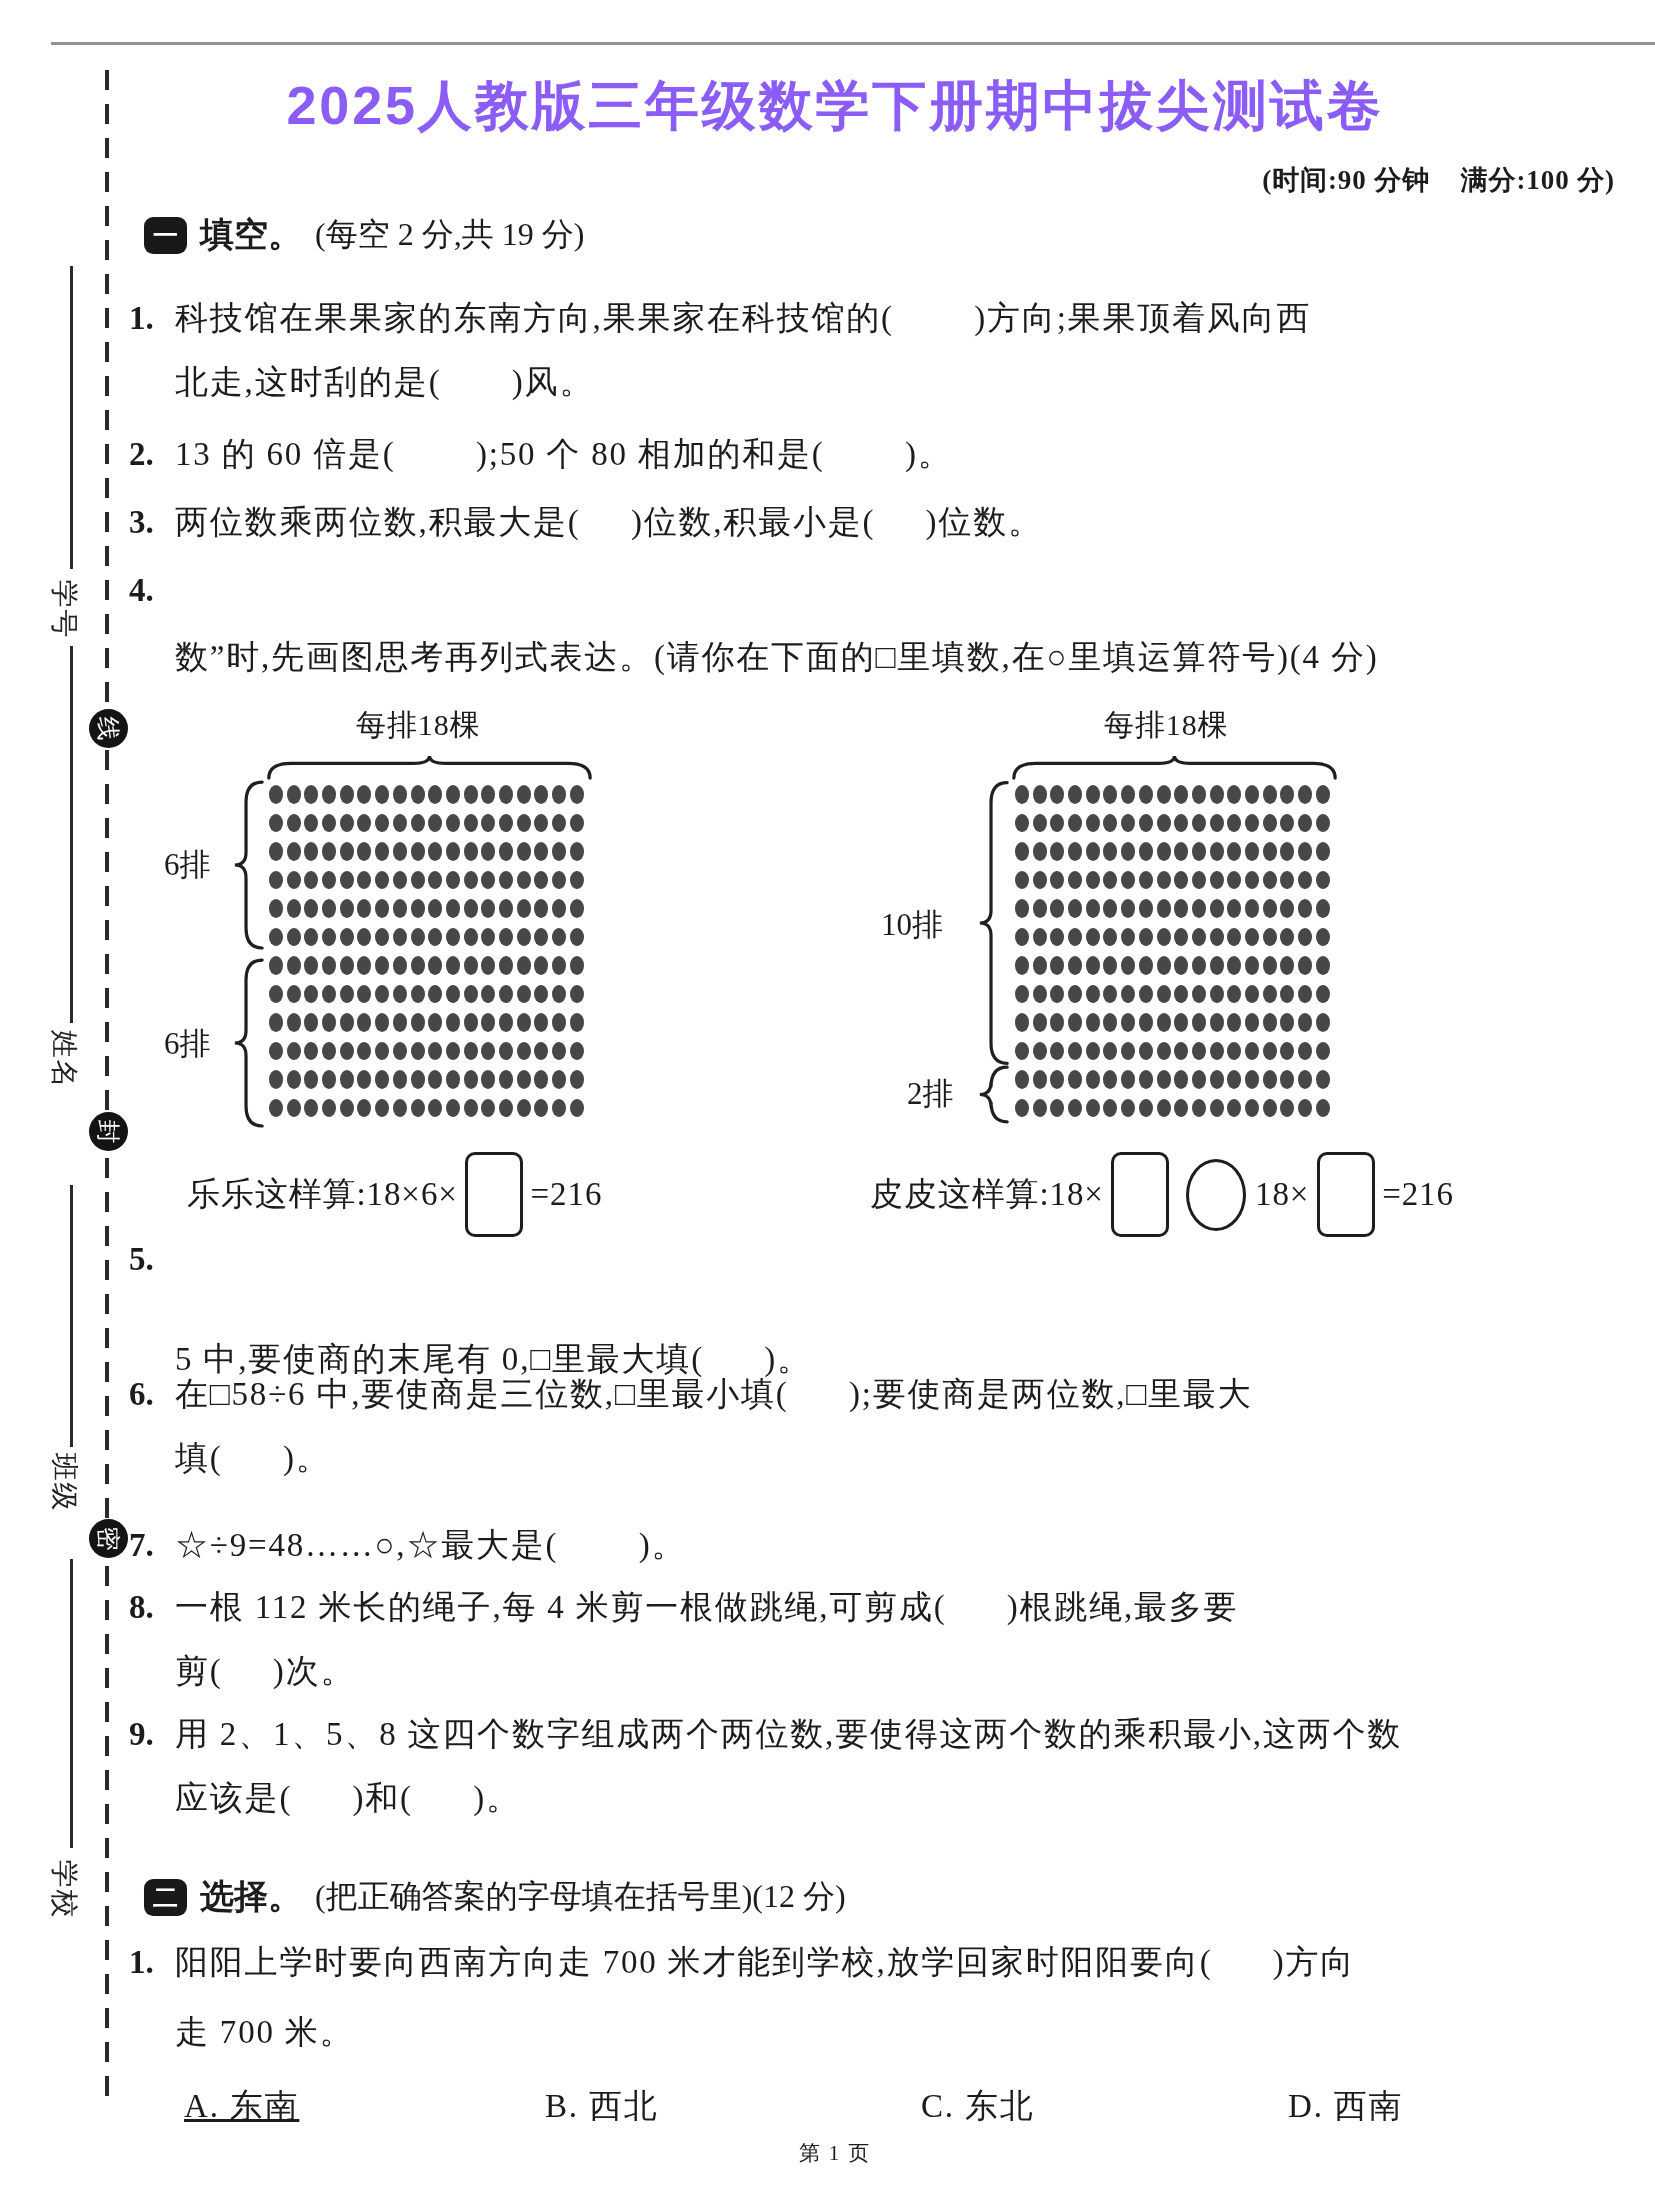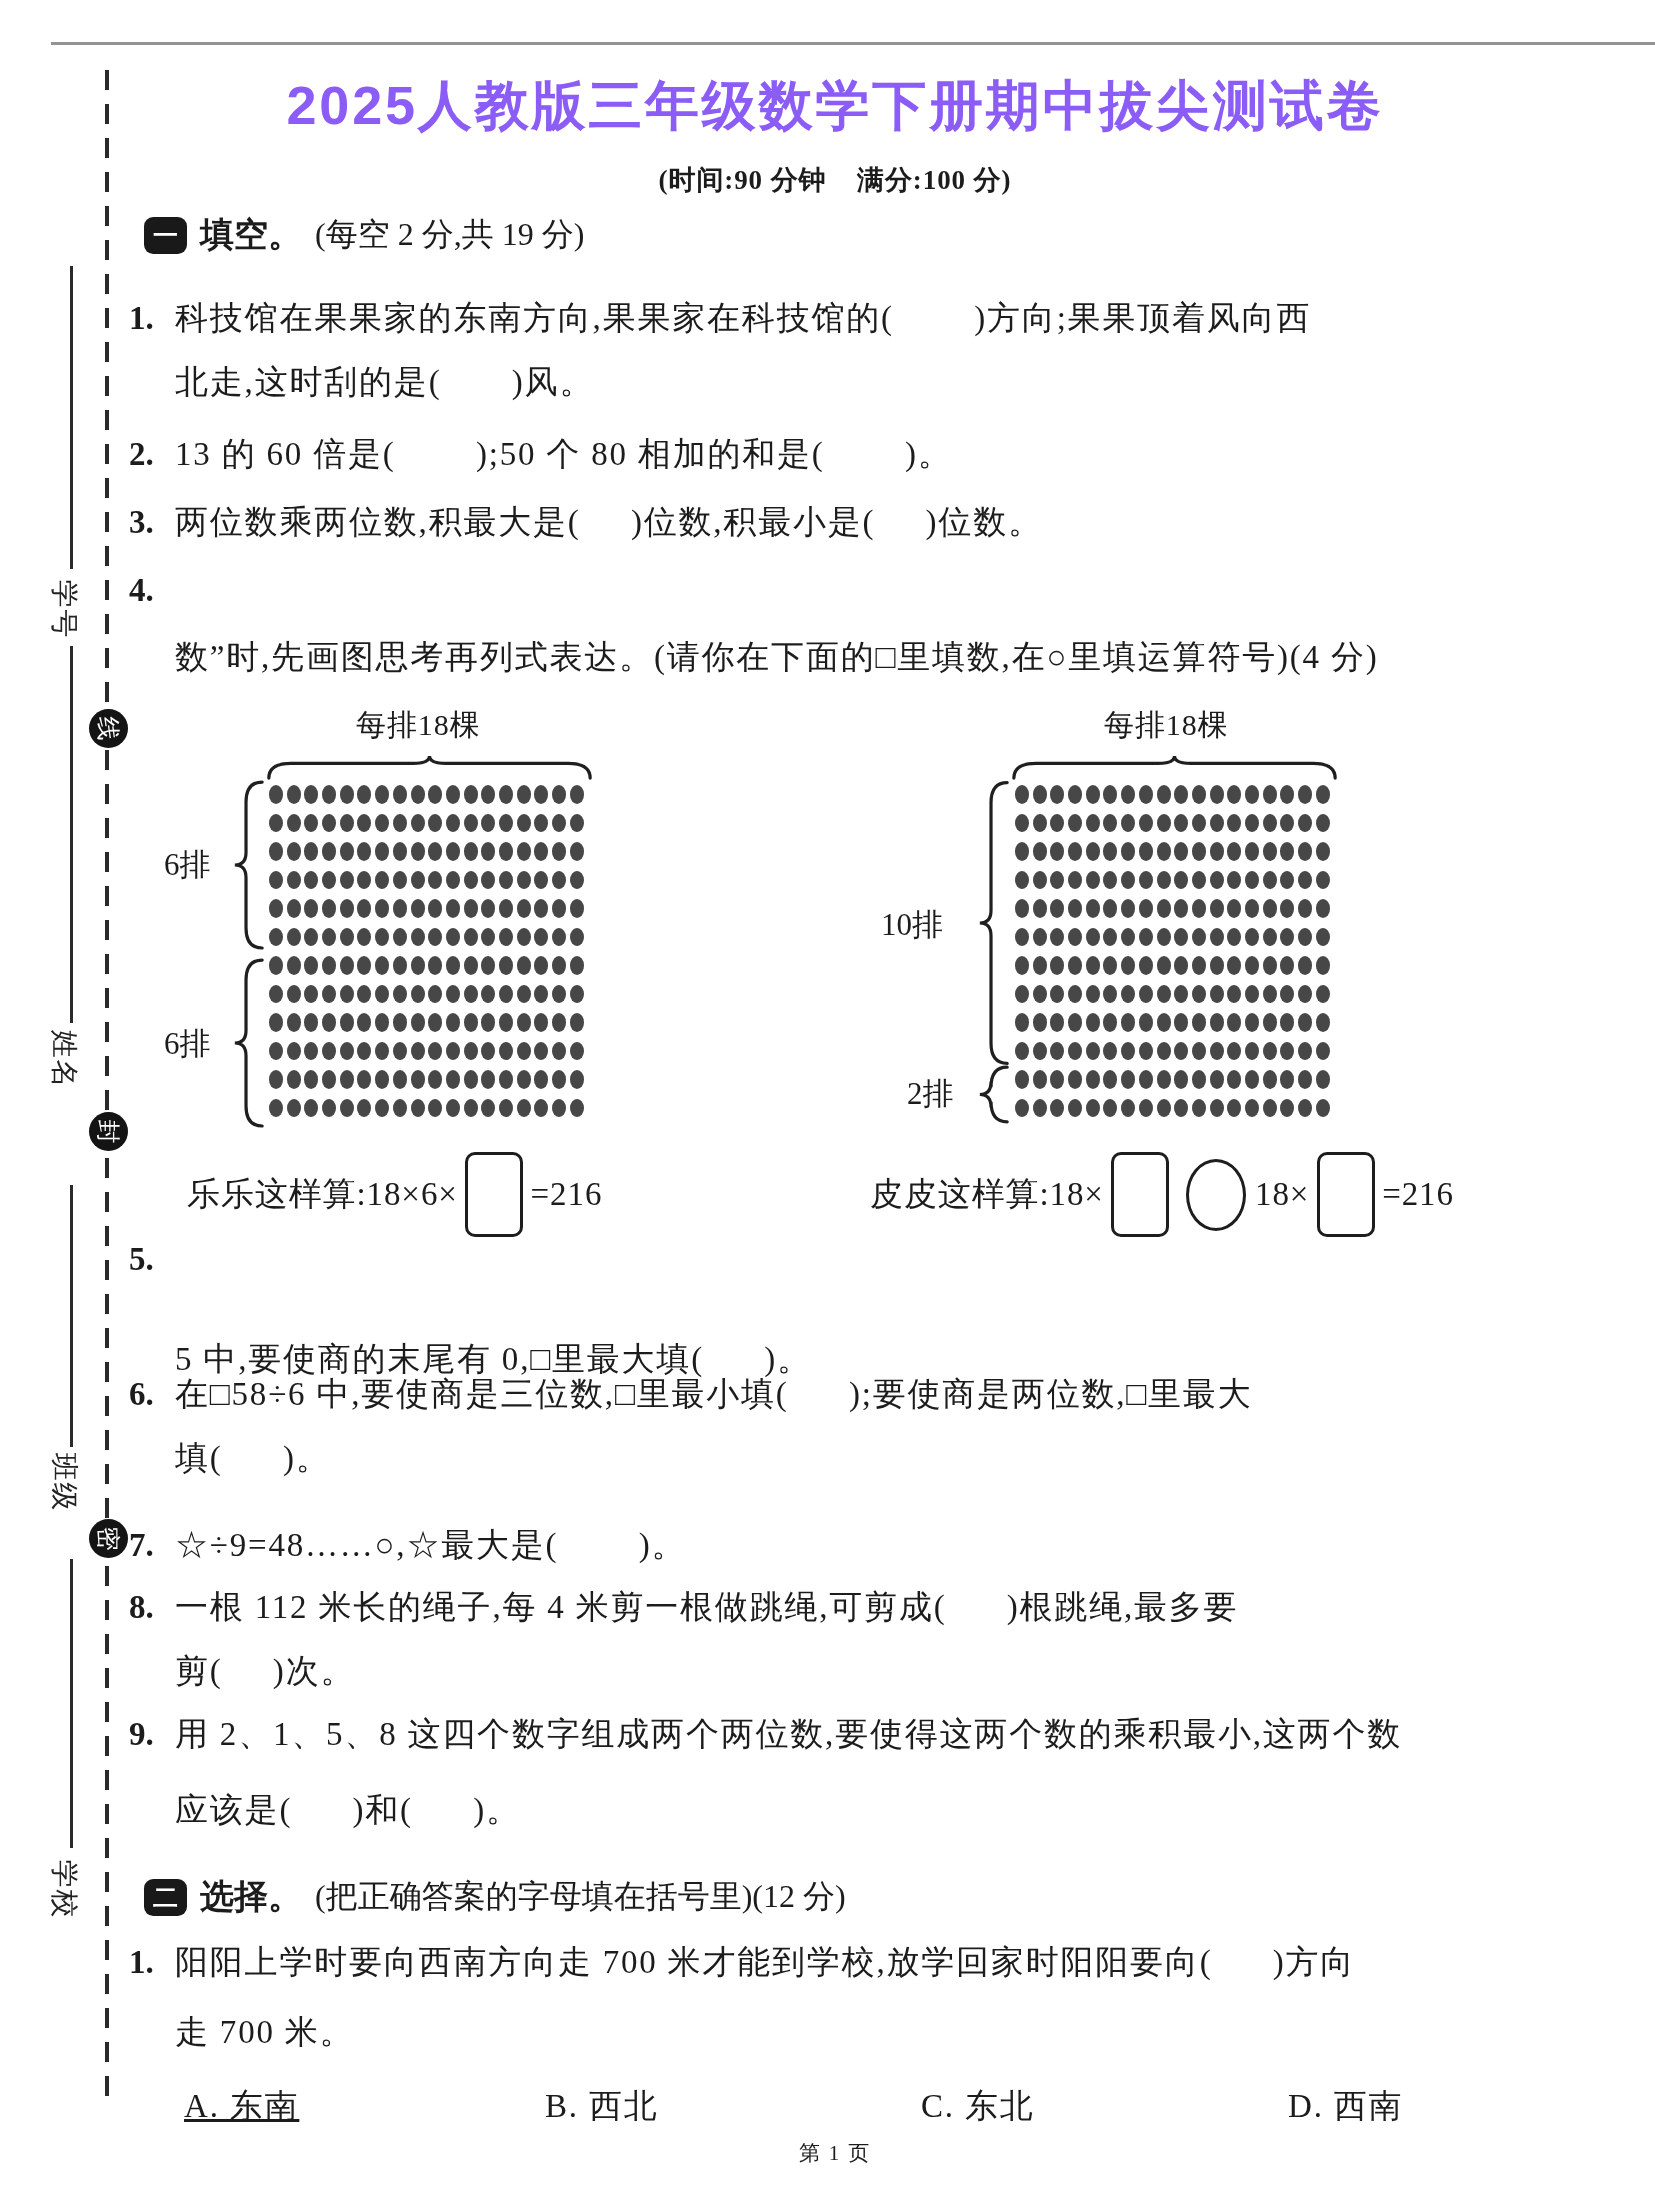--- a/index.html
+++ b/index.html
@@ -30,21 +30,21 @@
     background:#141414;color:#fff;display:flex;align-items:center;justify-content:center;
     font-size:24px;transform:rotate(90deg);
   }
   
   .titlewrap{position:absolute;left:55px;top:70px;width:1560px;text-align:center;}
   .title{
     font-family:"Liberation Sans", sans-serif;
     font-size:54px;font-weight:900;letter-spacing:2.8px;color:#8b5cf6;
     white-space:pre;
   }
-  .subtitlewrap{position:absolute;left:55px;top:162px;width:1560px;text-align:center;}
+  .subtitlewrap{position:absolute;left:55px;top:162px;width:1560px;text-align:right;}
   .subtitle{font-size:27px;font-weight:bold;white-space:pre;letter-spacing:0.9px;}
   
   .sec{position:absolute;display:flex;align-items:center;gap:13px;}
   .badge{
     width:43px;height:37px;background:#191919;border-radius:9.2px;
     color:#fff;display:flex;align-items:center;justify-content:center;
     font-size:25px;font-weight:bold;flex:0 0 auto;
   }
   .sec .h{font-size:34px;font-weight:bold;white-space:pre;}
   .sec .n{font-size:32px;white-space:pre;}
@@ -643,21 +643,21 @@
 
   <div class="ln" style="top:1374px;"><b class="qno">6.</b><span class="t">在□58÷6 中,要使商是三位数,□里最小填(      );要使商是两位数,□里最大</span></div>
   <div class="ln" style="top:1438px;"><span class="t">填(      )。</span></div>
 
   <div class="ln" style="top:1525px;"><b class="qno">7.</b><span class="t">☆÷9=48……○,☆最大是(        )。</span></div>
 
   <div class="ln" style="top:1587px;"><b class="qno">8.</b><span class="t">一根 112 米长的绳子,每 4 米剪一根做跳绳,可剪成(      )根跳绳,最多要</span></div>
   <div class="ln" style="top:1651px;"><span class="t">剪(     )次。</span></div>
 
   <div class="ln" style="top:1714px;"><b class="qno">9.</b><span class="t">用 2、1、5、8 这四个数字组成两个两位数,要使得这两个数的乘积最小,这两个数</span></div>
-  <div class="ln" style="top:1778px;margin-top:12px;"><span class="t">应该是(      )和(      )。</span></div>
+  <div class="ln" style="top:1778px;"><span class="t">应该是(      )和(      )。</span></div>
 
   <div class="sec" style="left:144px;top:1874px;">
     <div class="badge">二</div>
     <span class="h">选择。</span>
     <span class="n">(把正确答案的字母填在括号里)(12 分)</span>
   </div>
 
   <div class="ln" style="top:1942px;"><b class="qno">1.</b><span class="t">阳阳上学时要向西南方向走 700 米才能到学校,放学回家时阳阳要向(      )方向</span></div>
   <div class="ln" style="top:2012px;"><span class="t">走 700 米。</span></div>
 

